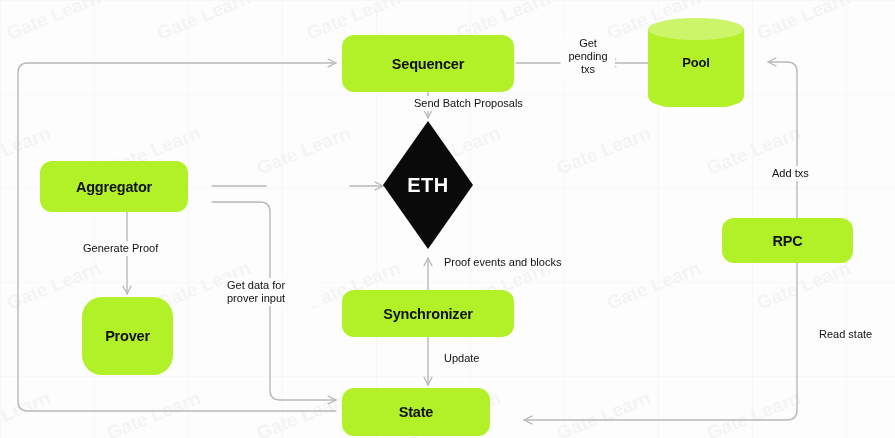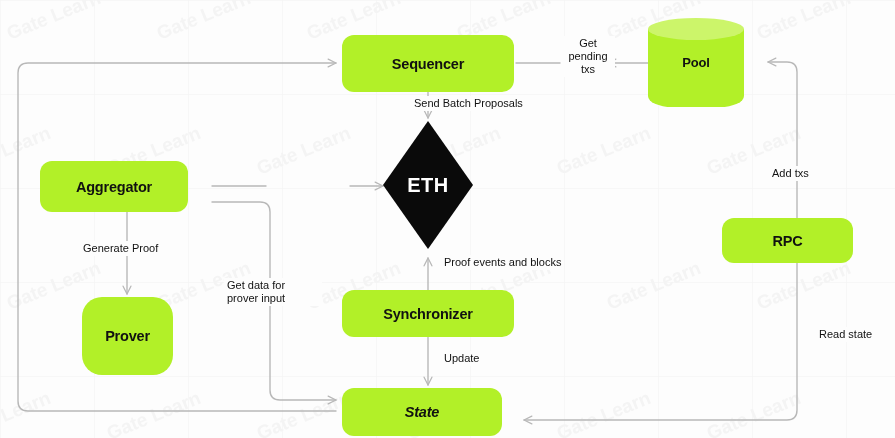--- a/index.html
+++ b/index.html
@@ -201,21 +201,21 @@
   </div>
 
   <div class="node box square" style="left:82px; top:297px; width:91px; height:78px;">
     <span>Prover</span>
   </div>
 
   <div class="node box" style="left:342px; top:290px; width:172px; height:47px;">
     <span>Synchronizer</span>
   </div>
 
-  <div class="node box" style="left:342px; top:388px; width:160px; height:48px;font-style:italic;">
+  <div class="node box" style="left:342px; top:388px; width:148px; height:48px;">
     <span>State</span>
   </div>
 
   <div class="node box" style="left:722px; top:218px; width:131px; height:45px;">
     <span>RPC</span>
   </div>
 
   <div class="edge-label el-center" style="left:561px; top:36px; width:48px;">Get
 pending
 txs</div>

